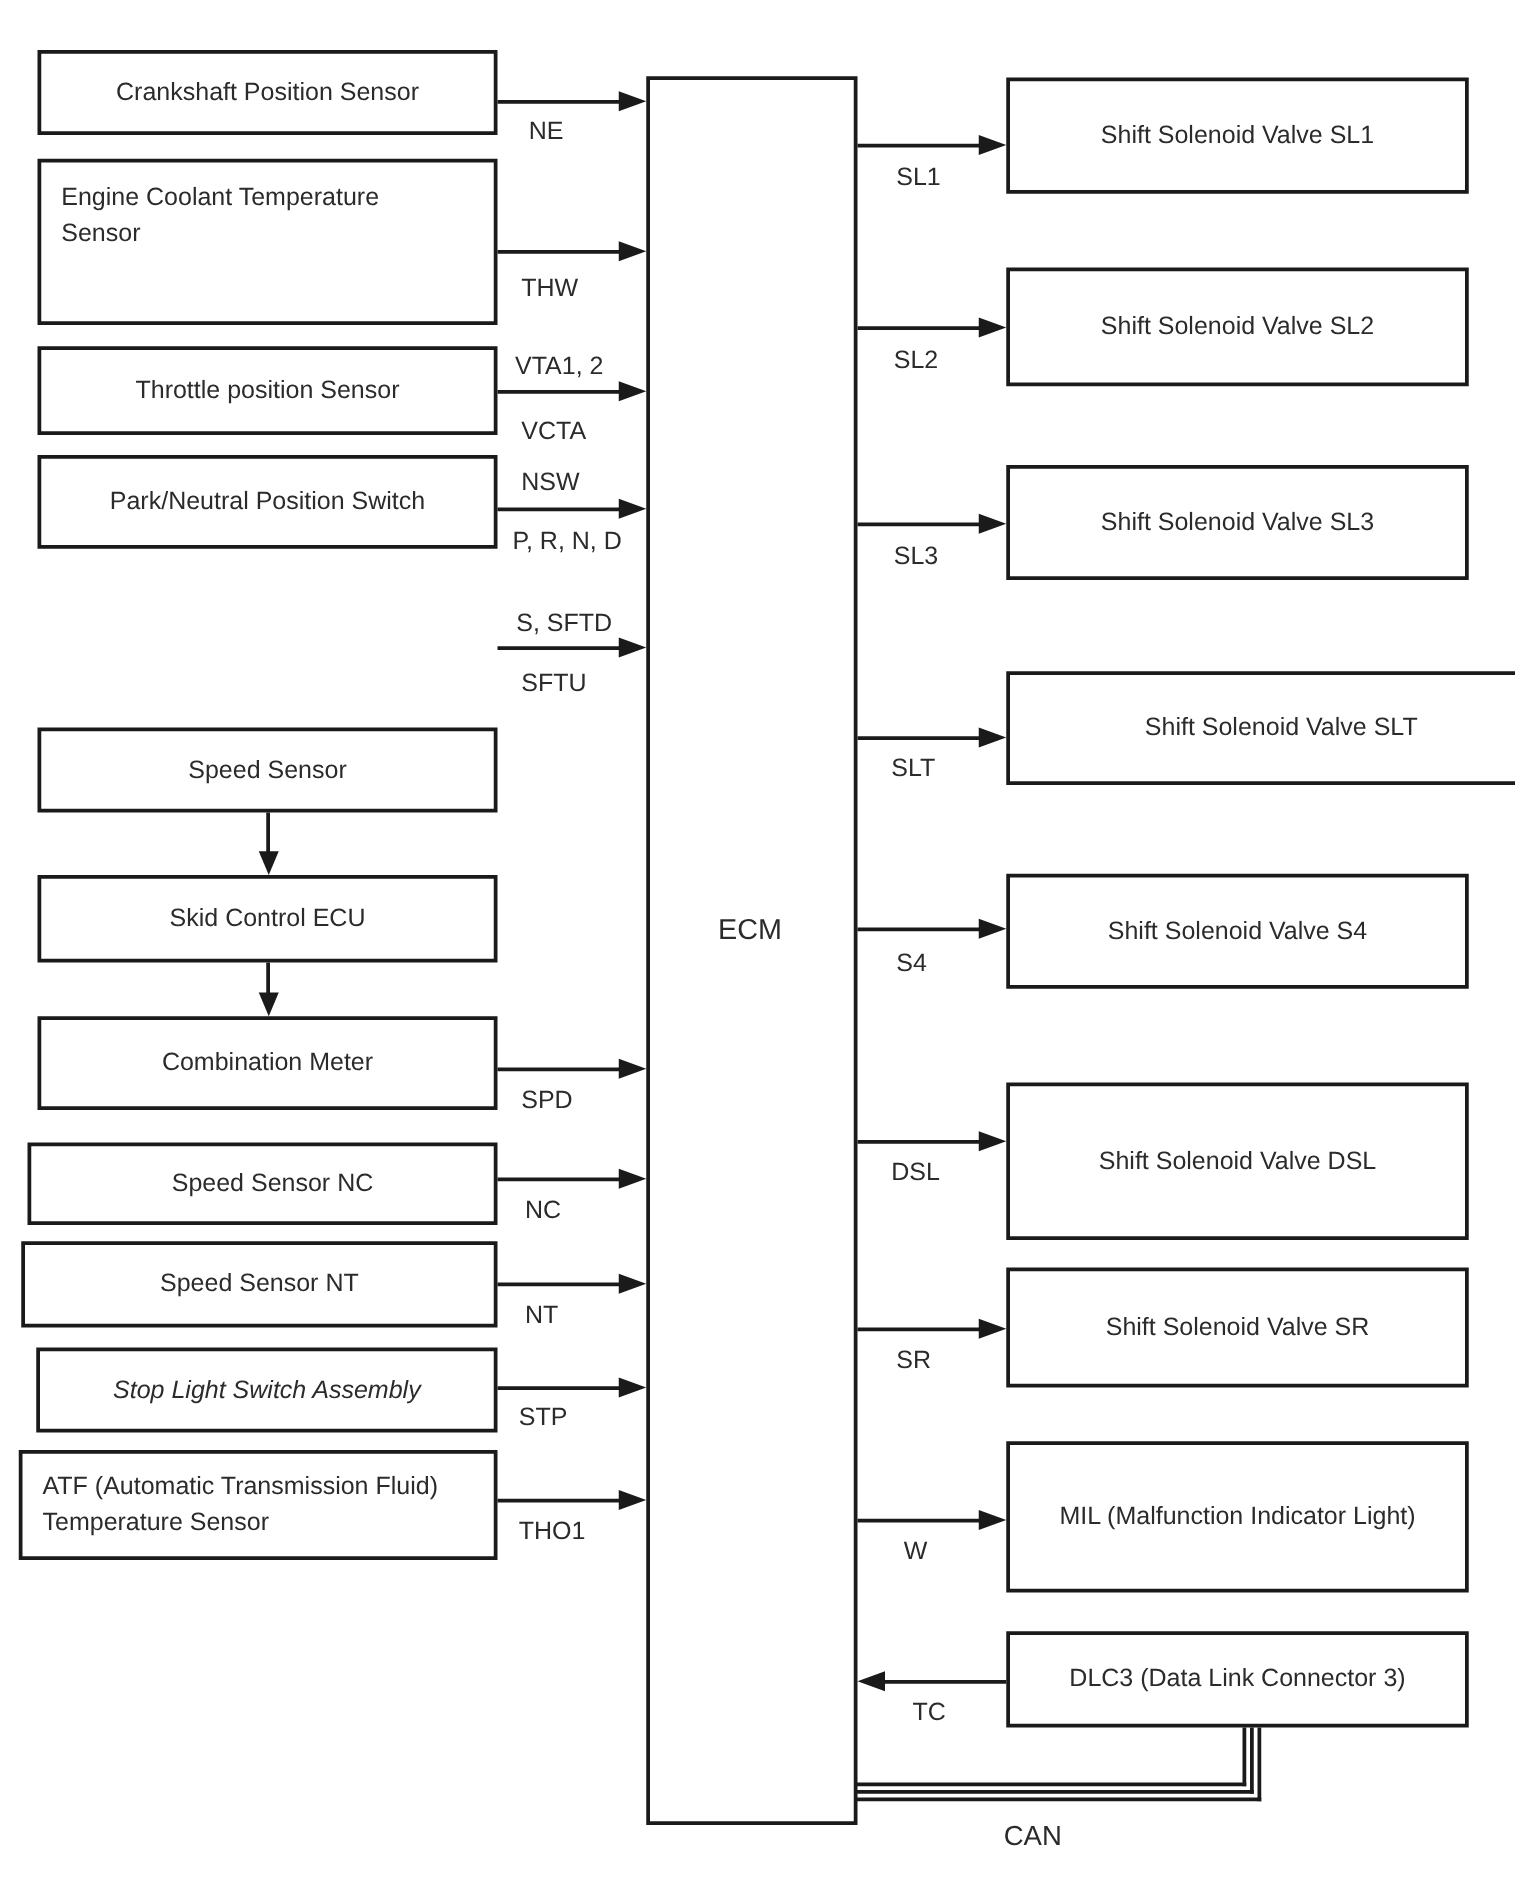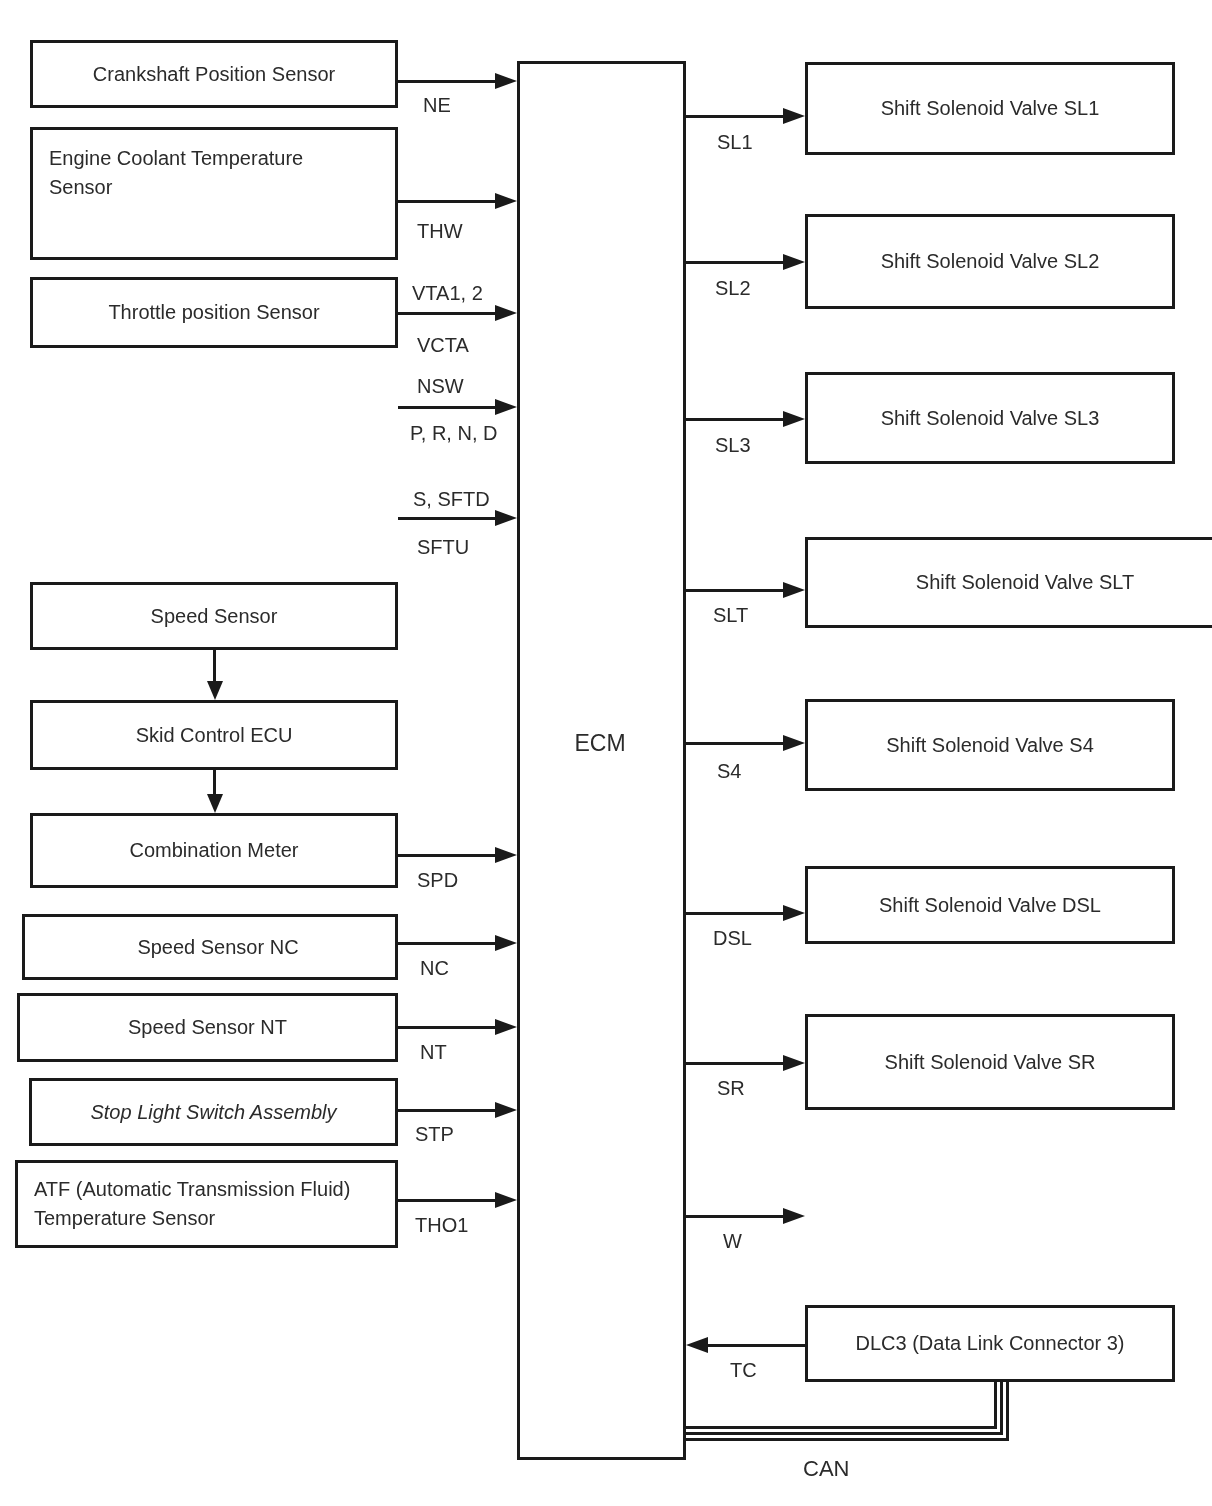--- a/index.html
+++ b/index.html
@@ -38,20 +38,23 @@
   </div>
 
   <div class="box top-left" style="left:30px;top:127px;width:368px;height:133px;padding:14px 16px;">
     <span style="display:block;max-width:300px;">Engine Coolant Temperature Sensor</span>
   </div>
 
   <div class="box" style="left:30px;top:277px;width:368px;height:71px;">
     <span>Throttle position Sensor</span>
   </div>
 
+  <div class="box" style="left:30px;top:364px;width:368px;height:75px;">
+    <span>Park/Neutral Position Switch</span>
+  </div>
 
 
   <div class="box" style="left:30px;top:700px;width:368px;height:70px;">
     <span>Skid Control ECU</span>
   </div>
 
   <div class="box" style="left:30px;top:582px;width:368px;height:68px;">
     <span>Speed Sensor</span>
   </div>
 
@@ -88,28 +91,31 @@
   </div>
 
   <div class="box" style="left:805px;top:537px;width:440px;height:91px;">
     <span>Shift Solenoid Valve SLT</span>
   </div>
 
   <div class="box" style="left:805px;top:699px;width:370px;height:92px;">
     <span>Shift Solenoid Valve S4</span>
   </div>
 
-  <div class="box" style="left:805px;top:866px;width:370px;height:78px;">
+  <div class="box" style="left:805px;top:866px;width:370px;height:126px;">
     <span>Shift Solenoid Valve DSL</span>
   </div>
 
   <div class="box" style="left:805px;top:1014px;width:370px;height:96px;">
     <span>Shift Solenoid Valve SR</span>
   </div>
 
+  <div class="box" style="left:805px;top:1153px;width:370px;height:121px;">
+    <span>MIL (Malfunction Indicator Light)</span>
+  </div>
 
   <div class="box" style="left:805px;top:1305px;width:370px;height:77px;">
     <span>DLC3 (Data Link Connector 3)</span>
   </div>
 
   <div class="hline" style="left:398px;top:80px;width:99px;"></div>
   <div class="tri-r" style="left:495px;top:73px;"></div>
   <div class="sig" style="left:423px;top:94px;">NE</div>
 
   <div class="hline" style="left:398px;top:200px;width:99px;"></div>

